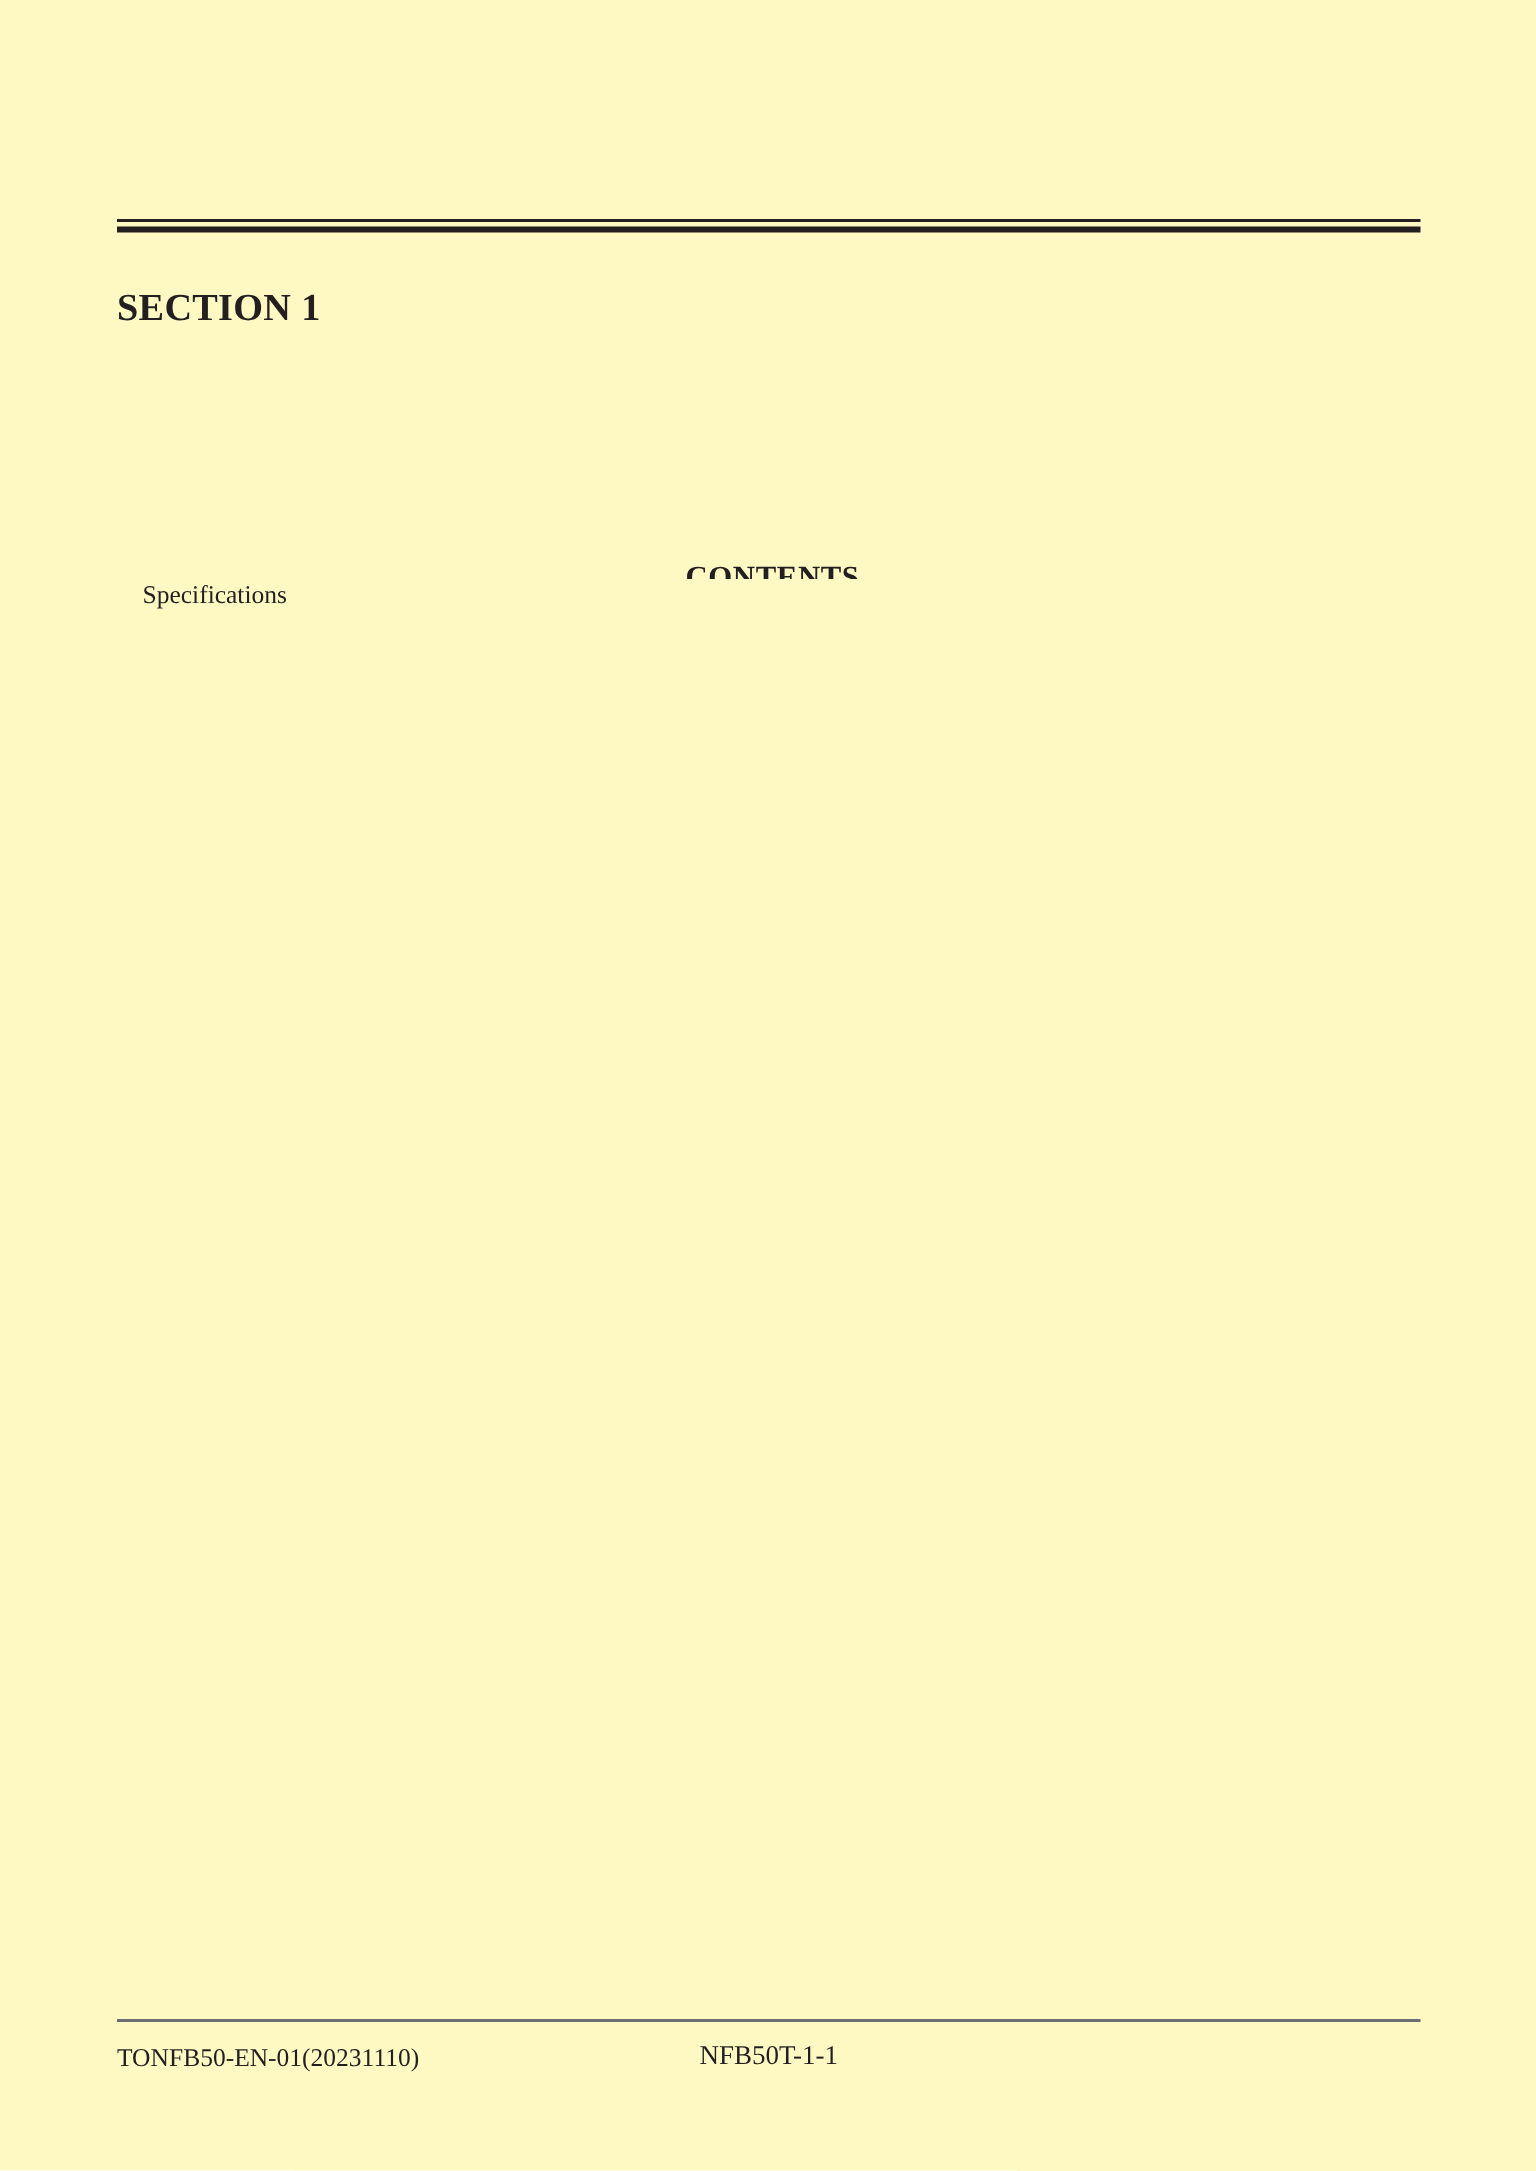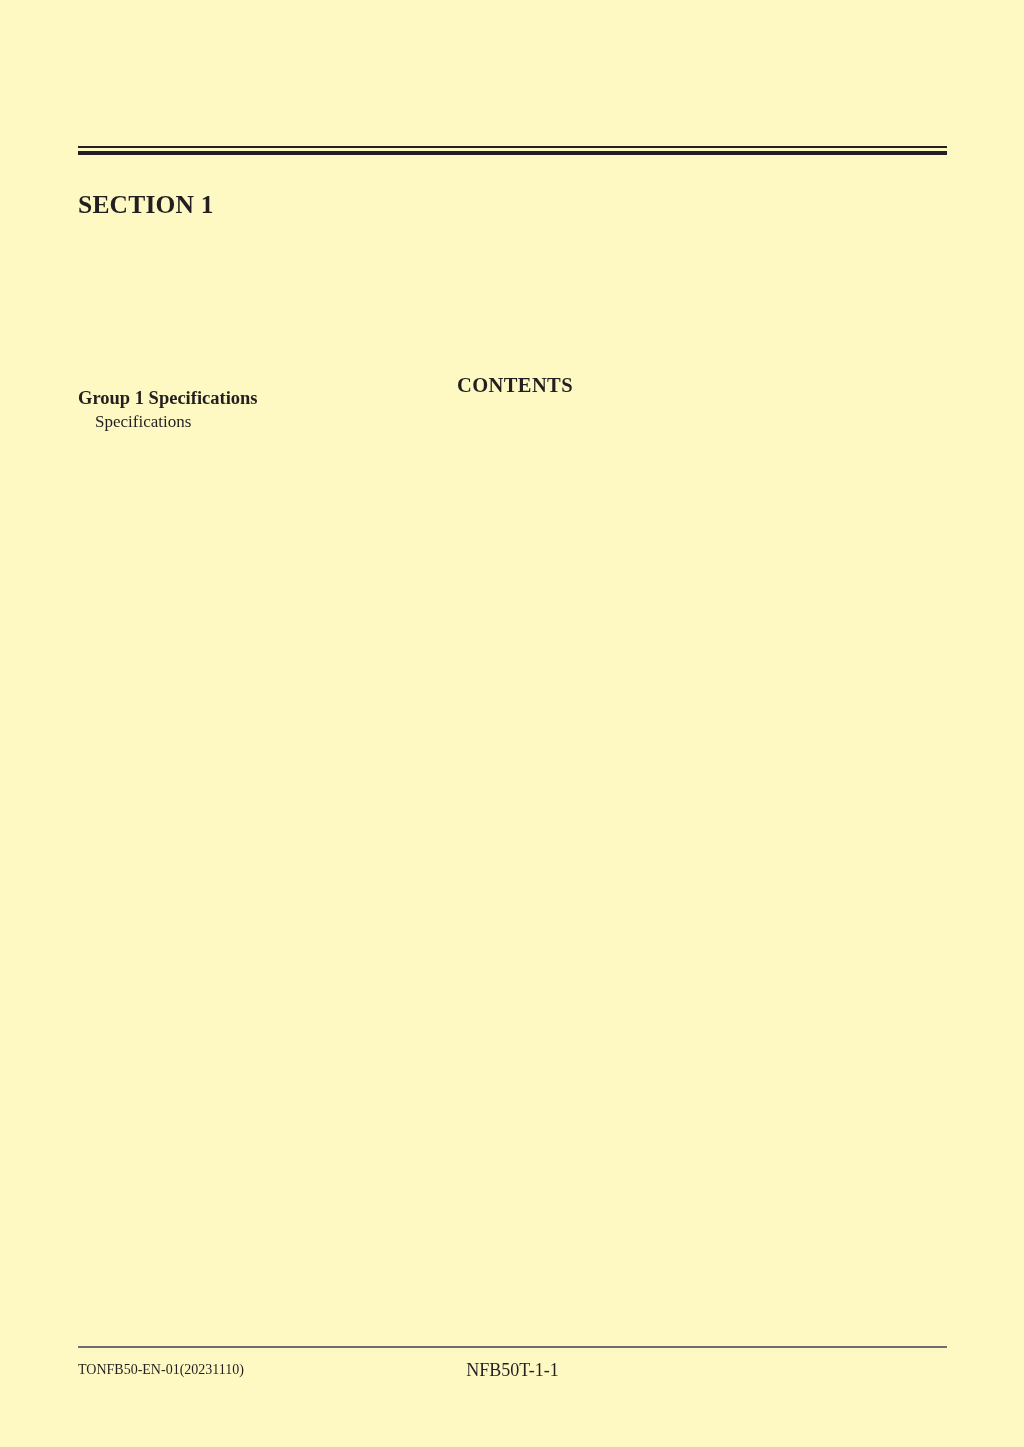--- a/index.html
+++ b/index.html
@@ -123,21 +123,21 @@
     left: 78px;
     top: 1346px;
     width: 869px;
     height: 1.6px;
     background: #6d6e71;
   }
   .footer-left {
     position: absolute;
     left: 78px;
     top: 1362px;
-    font-size: 14px;
+    font-size: 17px;
     color: #231f20;
   }
   .footer-center {
     position: absolute;
     left: 78px;
     top: 1360px;
     width: 869px;
     text-align: center;
     font-size: 18px;
     color: #231f20;
@@ -152,21 +152,20 @@
     <div class="thin"></div>
     <div class="thick"></div>
   </div>
 
   <div class="section-label">SECTION 1</div>
 
 
   <div class="contents-heading">CONTENTS</div>
 
   <div class="toc" id="toc-root">
-      <div class="toc-group">Group 1 Specifications</div>
       <div class="toc-entry gap">
         <span class="title">Specifications</span>
         <span class="leader">................................................................................................................................................................</span>
         <span class="page">T1-1-1</span>
       </div>
     </div>
 
   <div class="footer-rule"></div>
   <div class="footer-left">TONFB50-EN-01(20231110)</div>
   <div class="footer-center">NFB50T-1-1</div>

